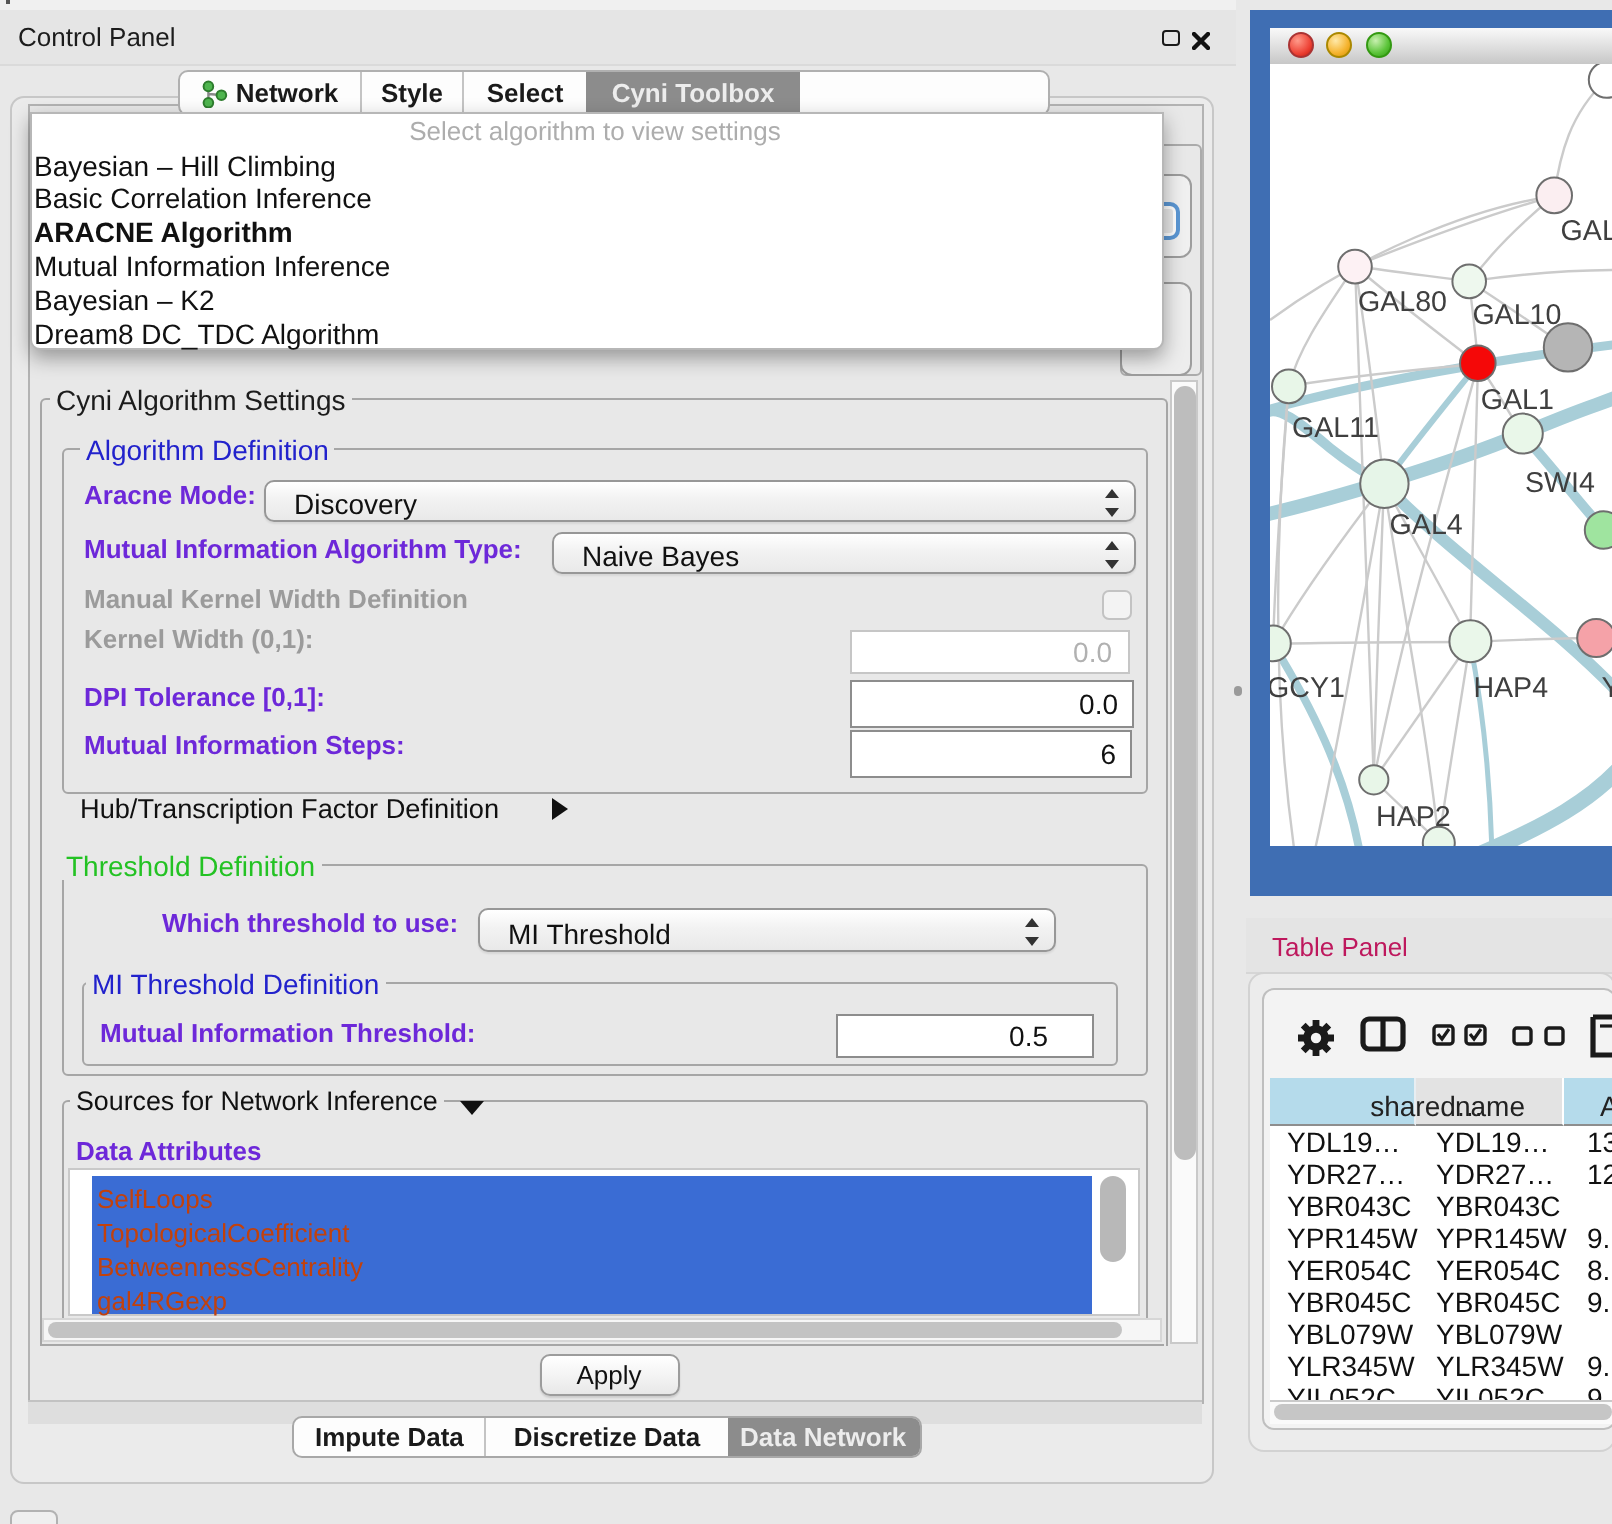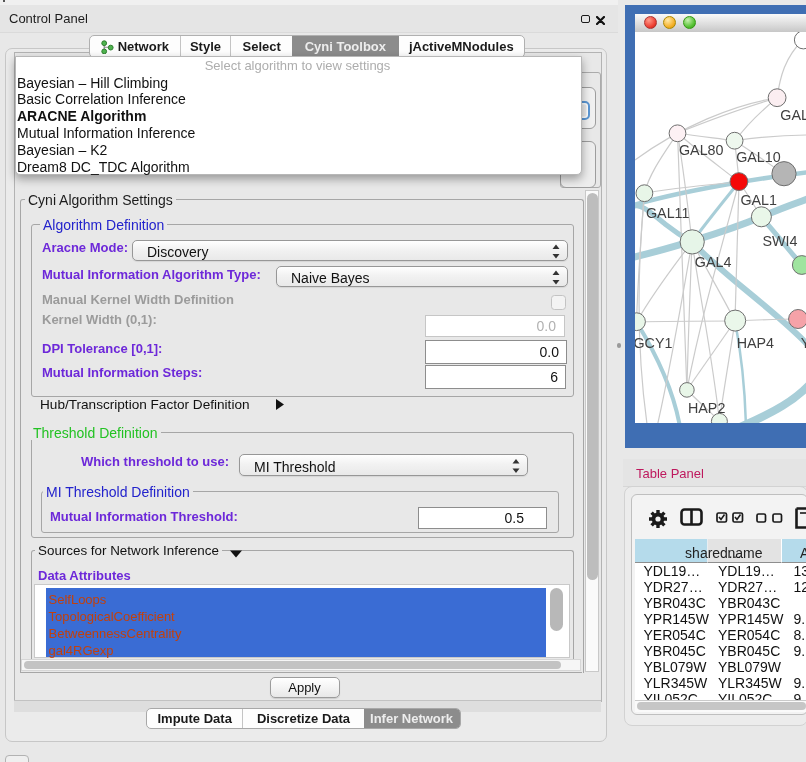--- a/index.html
+++ b/index.html
@@ -40,21 +40,20 @@
   <div style="width:91px;display:flex;align-items:center;justify-content:center;border-right:1px solid #c4c4c4;box-sizing:border-box;">
     <svg width="13" height="14" viewBox="0 0 13 14" style="margin-right:4px;">
       <path d="M3.2 3.5 L3.2 11 M3.2 7 L9.5 7.5" stroke="#8a8a8a" stroke-width="1.2" fill="none"></path>
       <circle cx="3.2" cy="3.2" r="2.4" fill="#4fb54f" stroke="#2e7d2e"></circle>
       <circle cx="9.7" cy="7.6" r="2.4" fill="#4fb54f" stroke="#2e7d2e"></circle>
       <circle cx="3.2" cy="11.4" r="2.4" fill="#4fb54f" stroke="#2e7d2e"></circle>
     </svg>Network</div>
   <div style="width:51px;display:flex;align-items:center;justify-content:center;border-right:1px solid #c4c4c4;box-sizing:border-box;">Style</div>
   <div style="width:61px;display:flex;align-items:center;justify-content:center;box-sizing:border-box;">Select</div>
   <div style="width:107px;display:flex;align-items:center;justify-content:center;background:#8c8c8c;color:#ededed;box-sizing:border-box;">Cyni Toolbox</div>
-  <div style="width:126px;display:flex;align-items:center;justify-content:center;box-sizing:border-box;">jActiveMNodules</div>
 </div>
 
 <div class="abs" style="left:560px;top:72px;width:39px;height:114px;border:1px solid #ababab;border-radius:3px;"></div>
 <div class="abs" style="left:560px;top:87px;width:34px;height:40px;border:1px solid #9d9d9d;border-radius:6px;background:#f0f0f0;"></div>
 <div class="abs" style="left:560px;top:101px;width:26px;height:15px;border:2.5px solid #5b97d4;border-radius:5px;background:#e9e9e9;box-shadow:inset 0 0 0 1.5px #fff;"></div>
 <div class="abs" style="left:560px;top:141px;width:34px;height:45px;border:1px solid #9d9d9d;border-radius:6px;background:#ededed;"></div>
 
 <div class="abs" style="left:584.5px;top:190px;width:14.5px;height:482px;background:#fafafa;border:1px solid #c9c9c9;box-sizing:border-box;"></div>
 <div class="abs" style="left:586.5px;top:193px;width:11px;height:387px;background:#bdbdbd;border-radius:6px;"></div>
 
@@ -128,21 +127,21 @@
 <div class="abs" style="left:269.5px;top:677px;width:68px;height:19px;border:1px solid #9c9c9c;border-radius:5px;
      background:linear-gradient(#ffffff,#f4f4f4 50%,#e8e8e8);display:flex;align-items:center;justify-content:center;
      font-size:13px;color:#111;box-shadow:0 1px 1px rgba(0,0,0,0.12);">Apply</div>
 
 <div class="abs" style="left:13.5px;top:700px;width:587px;height:11px;background:#dedede;border-top:1px solid #c2c2c2;"></div>
 <div class="abs" style="left:146px;top:707.5px;width:314.5px;height:21px;display:flex;
      border:1px solid #a8a8a8;border-radius:5px;background:#fdfdfd;box-sizing:border-box;
      font-size:13px;font-weight:bold;color:#1a1a1a;overflow:hidden;">
   <div style="width:97px;display:flex;align-items:center;justify-content:center;border-right:1px solid #c4c4c4;box-sizing:border-box;">Impute Data</div>
   <div style="width:121px;display:flex;align-items:center;justify-content:center;box-sizing:border-box;">Discretize Data</div>
-  <div style="width:96.5px;display:flex;align-items:center;justify-content:center;background:#8c8c8c;color:#ededed;box-sizing:border-box;">Infer Network</div>
+  <div style="width:96.5px;display:flex;align-items:center;justify-content:center;background:#8c8c8c;color:#ededed;box-sizing:border-box;">Data Network</div>
 </div>
 
 <div class="abs" style="left:5px;top:755px;width:22px;height:12px;border:1.5px solid #b2b2b2;border-radius:4px;background:#efefef;"></div>
 
 <div class="abs" style="left:15px;top:56px;width:565px;height:117px;background:#fff;border:1px solid #b7b7b7;
      border-radius:0 0 5px 5px;box-shadow:0 4px 10px rgba(0,0,0,0.35);"></div>
 <div class="abs" style="left:15px;top:58px;width:565px;text-align:center;font-size:13px;color:#adadad;">Select algorithm to view settings</div>
 <div class="abs" style="left:17px;top:74.5px;font-size:14px;color:#111;line-height:16.9px;white-space:pre;">Bayesian – Hill Climbing
 Basic Correlation Inference
 <b>ARACNE Algorithm</b>

